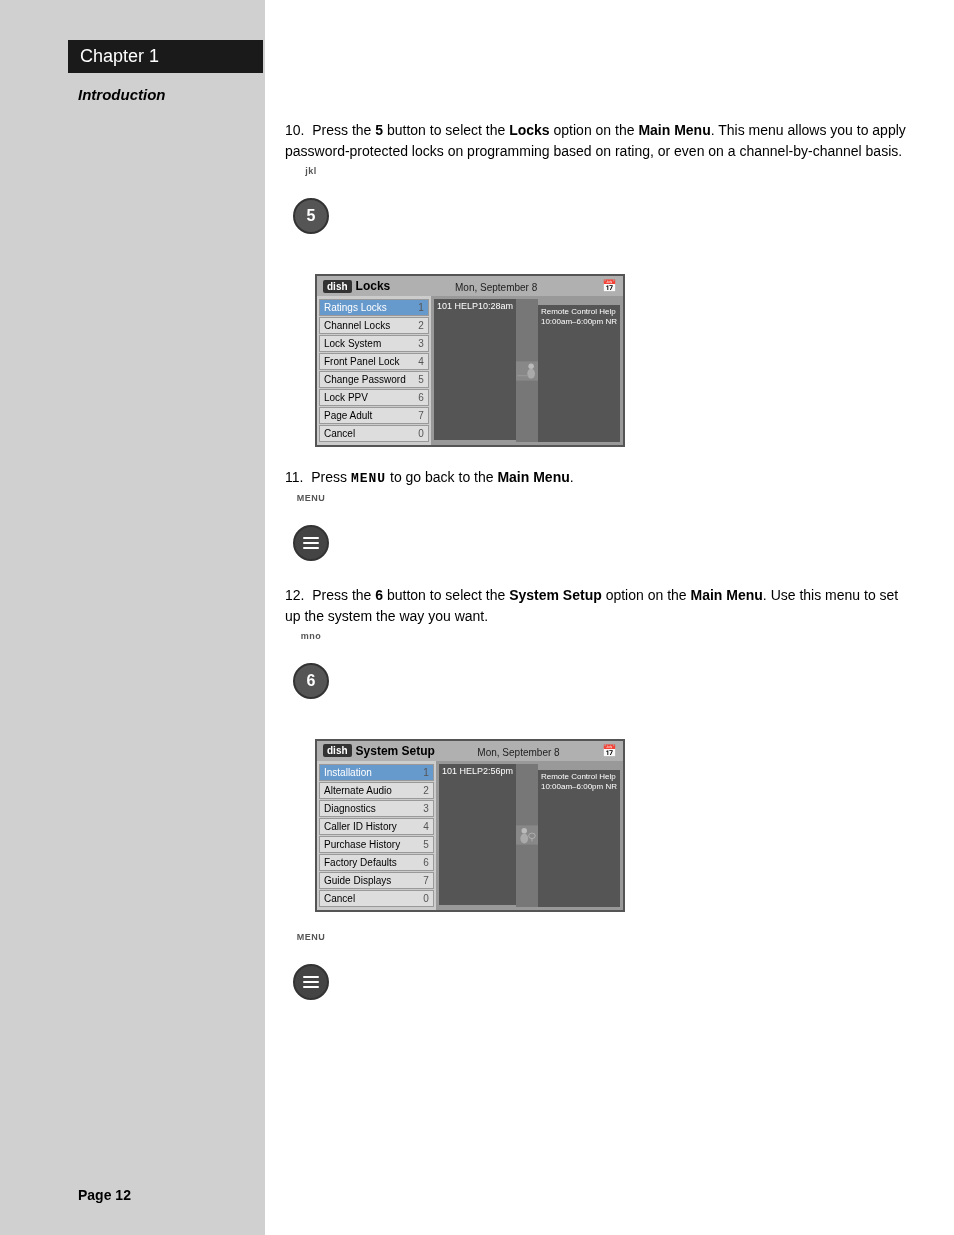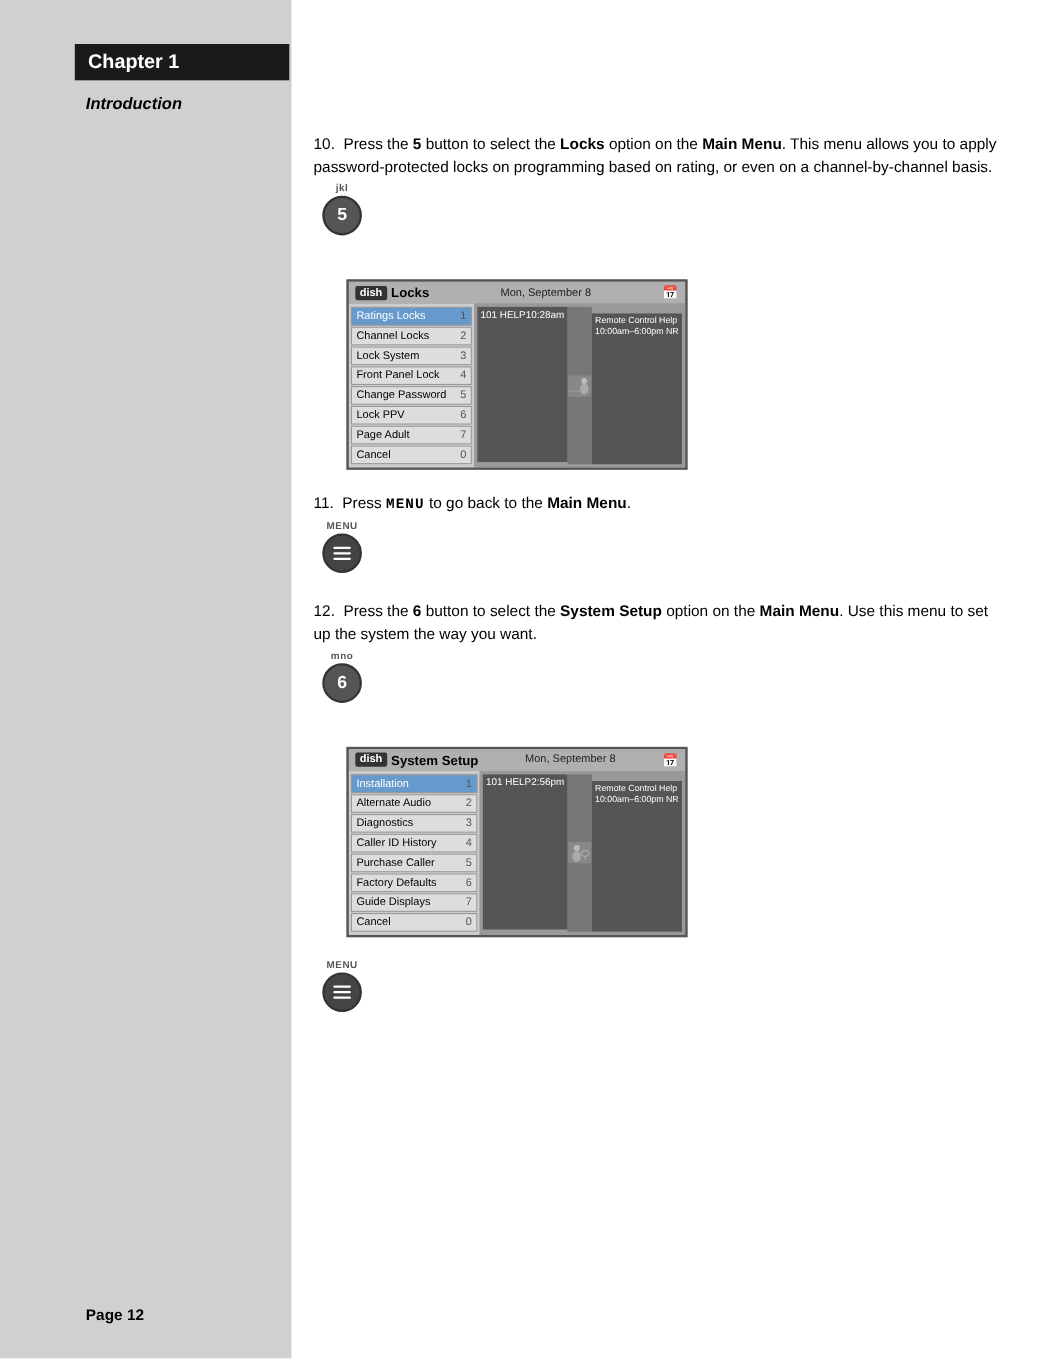--- a/index.html
+++ b/index.html
@@ -25,21 +25,21 @@
 
     
     .chapter-bar {
       position: absolute;
       left: 68px;
       top: 40px;
       width: 195px;
       background: #1a1a1a;
       color: #fff;
       font-size: 18px;
-      font-weight: bold;
+      font-weight: normal;
       padding: 6px 12px;
     }
 
     
     .intro-label {
       position: absolute;
       left: 78px;
       top: 86px;
       font-size: 15px;
       font-style: italic;
@@ -88,20 +88,21 @@
       flex-direction: column;
       align-items: center;
       margin-top: 0;
     }
 
     
     .btn-icon {
       display: flex;
       flex-direction: column;
       align-items: center;
+      gap: 20px;
     }
 
     .btn-label-small {
       font-size: 9px;
       font-weight: bold;
       color: #555;
       letter-spacing: 0.5px;
       text-align: center;
     }
 
@@ -158,21 +159,21 @@
       background: #888;
       border: 2px solid #555;
       font-size: 11px;
       color: #000;
       overflow: hidden;
     }
 
     .screen-header {
       background: #b0b0b0;
       display: flex;
-      align-items: center;
+      align-items: flex-end;
       justify-content: space-between;
       padding: 3px 6px;
       font-size: 11px;
     }
 
     .screen-header-logo {
       display: flex;
       align-items: center;
       gap: 4px;
     }
@@ -432,21 +433,21 @@
           </div>
           <div class="menu-item">
             <span class="menu-item-name">Diagnostics</span>
             <span class="menu-item-num">3</span>
           </div>
           <div class="menu-item">
             <span class="menu-item-name">Caller ID History</span>
             <span class="menu-item-num">4</span>
           </div>
           <div class="menu-item">
-            <span class="menu-item-name">Purchase Caller</span>
+            <span class="menu-item-name">Purchase History</span>
             <span class="menu-item-num">5</span>
           </div>
           <div class="menu-item">
             <span class="menu-item-name">Factory Defaults</span>
             <span class="menu-item-num">6</span>
           </div>
           <div class="menu-item">
             <span class="menu-item-name">Guide Displays</span>
             <span class="menu-item-num">7</span>
           </div>

